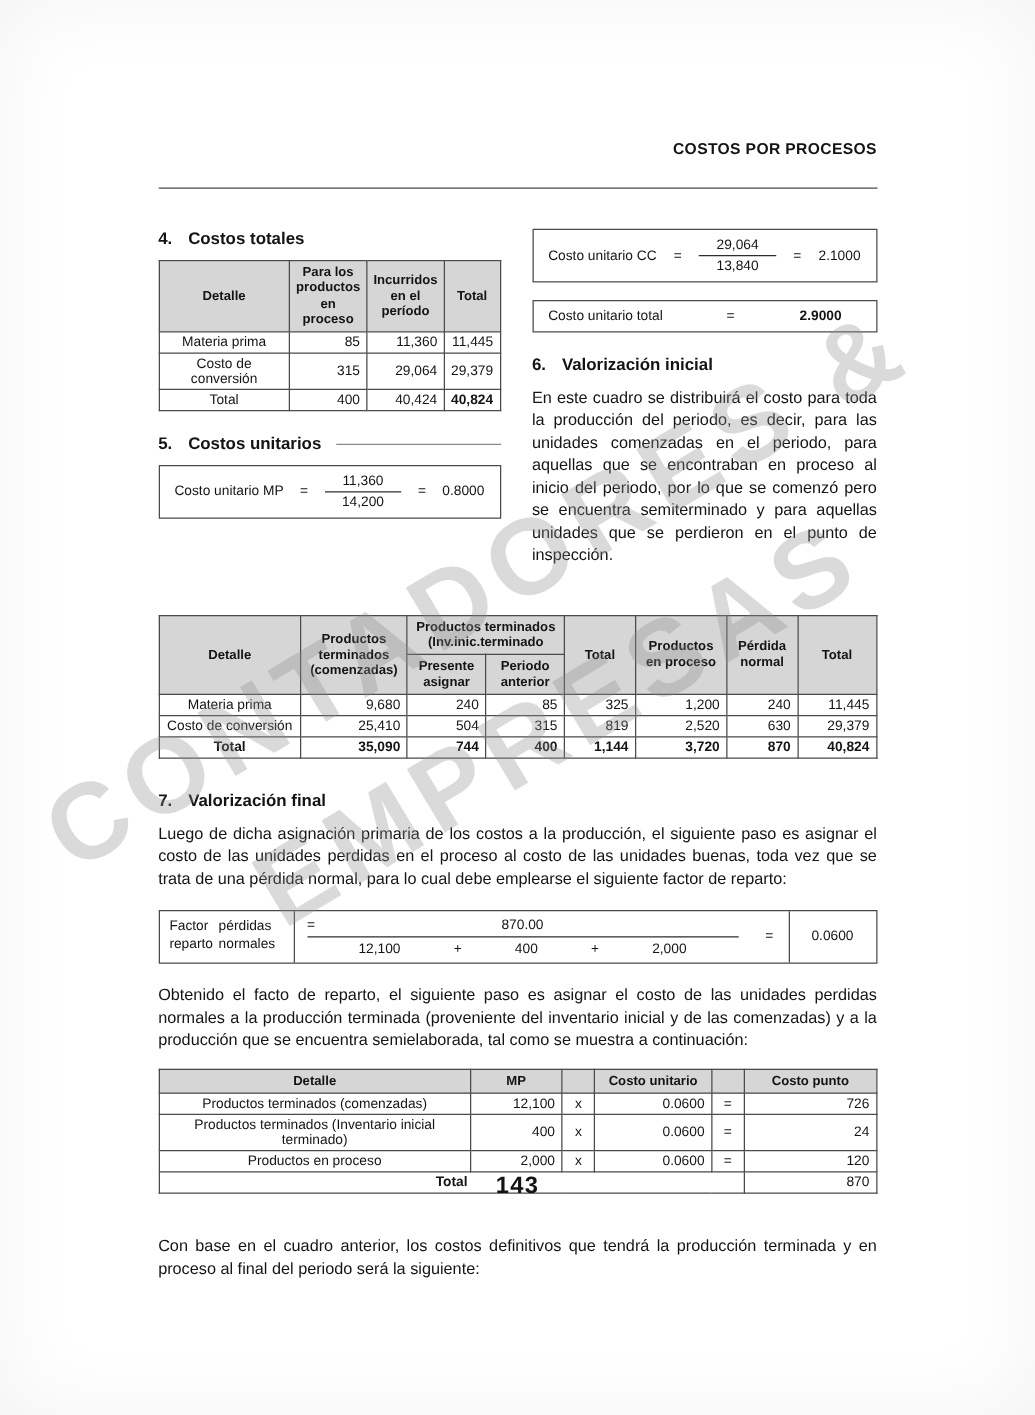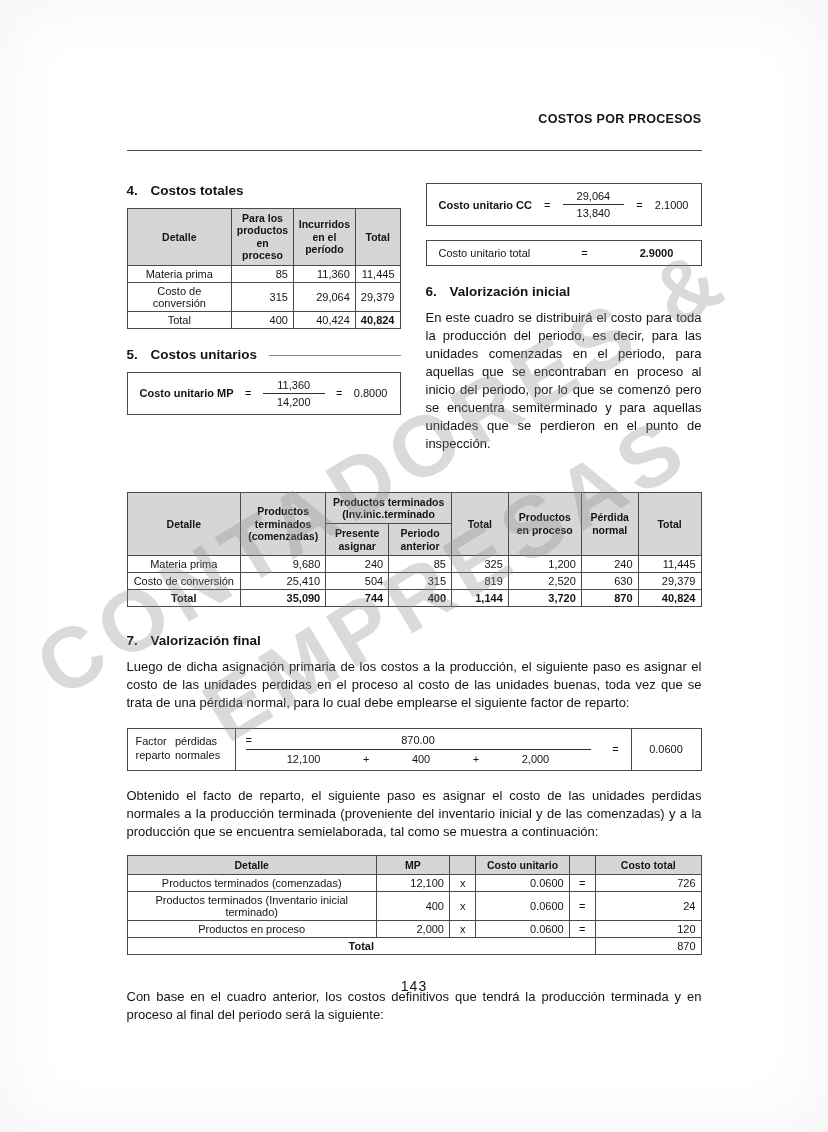--- a/index.html
+++ b/index.html
@@ -37,21 +37,21 @@
   td.num { text-align: right; }
   td.sym { text-align: center; }
   tr.total-row td { font-weight: bold; }
   td.bold { font-weight: bold; }
   td.center { text-align: center; }
 
   .formula-box {
     border: 1px solid #4a4a4a; display: flex; align-items: center; justify-content: space-between;
     font-size: 11px; padding: 6px 12px; background: #fff;
   }
-  .formula-box .f-label { flex: none; font-weight: bold; }
+  .formula-box .f-label { flex: none; }
   .frac { display: flex; flex-direction: column; align-items: center; }
   .frac .fnum { padding: 0 14px 2px; }
   .frac .fden { padding: 2px 14px 0; border-top: 1px solid #2e2e2e; }
 
   .formula-simple { border: 1px solid #4a4a4a; display: flex; align-items: center; font-size: 11px; padding: 6px 12px; margin-top: 14px; }
   .formula-simple .f-label { flex: 1; }
   .formula-simple .f-eq { width: 80px; text-align: center; }
   .formula-simple .f-res { width: 64px; text-align: center; font-weight: bold; }
 
   p.body-text { font-size: 13px; line-height: 1.38; text-align: justify; margin: 9px 0; }
@@ -80,22 +80,22 @@
   .watermark {
     position: absolute; top: 400px; left: 50%; width: 1000px;
     transform: translateX(-50%) rotate(-31deg);
     text-align: center; font-weight: bold; font-size: 86px; letter-spacing: 8px;
     color: #8f8f8f; opacity: 0.32; line-height: 1.45;
     z-index: 6; pointer-events: none; white-space: nowrap;
   }
   .watermark span { display: block; }
 
   .page-number {
-    position: absolute; top: 978px; left: 0; right: 0;
-    text-align: center; font-size: 14px; font-weight: normal; letter-spacing: 1px; z-index: 1;
+    position: absolute; top: 938px; left: 0; right: 0;
+    text-align: center; font-size: 19px; font-weight: bold; letter-spacing: 1px; z-index: 1;
   }
 </style>
 </head>
 <body>
 
 <div class="content">
 
   <div class="running-header">COSTOS POR PROCESOS</div>
 
   <div class="cols">
@@ -293,21 +293,21 @@
         <col style="width:26px">
         <col style="width:104px">
     </colgroup>
     <thead>
       <tr>
         <th>Detalle</th>
         <th>MP</th>
         <th></th>
         <th>Costo unitario</th>
         <th></th>
-        <th>Costo total</th>
+        <th>Costo punto</th>
       </tr>
     </thead>
     <tbody>
       <tr>
         <td class="label">Productos terminados (comenzadas)</td>
         <td class="num">12,100</td>
         <td class="sym">x</td>
         <td class="num">0.0600</td>
         <td class="sym">=</td>
         <td class="num">726</td>

